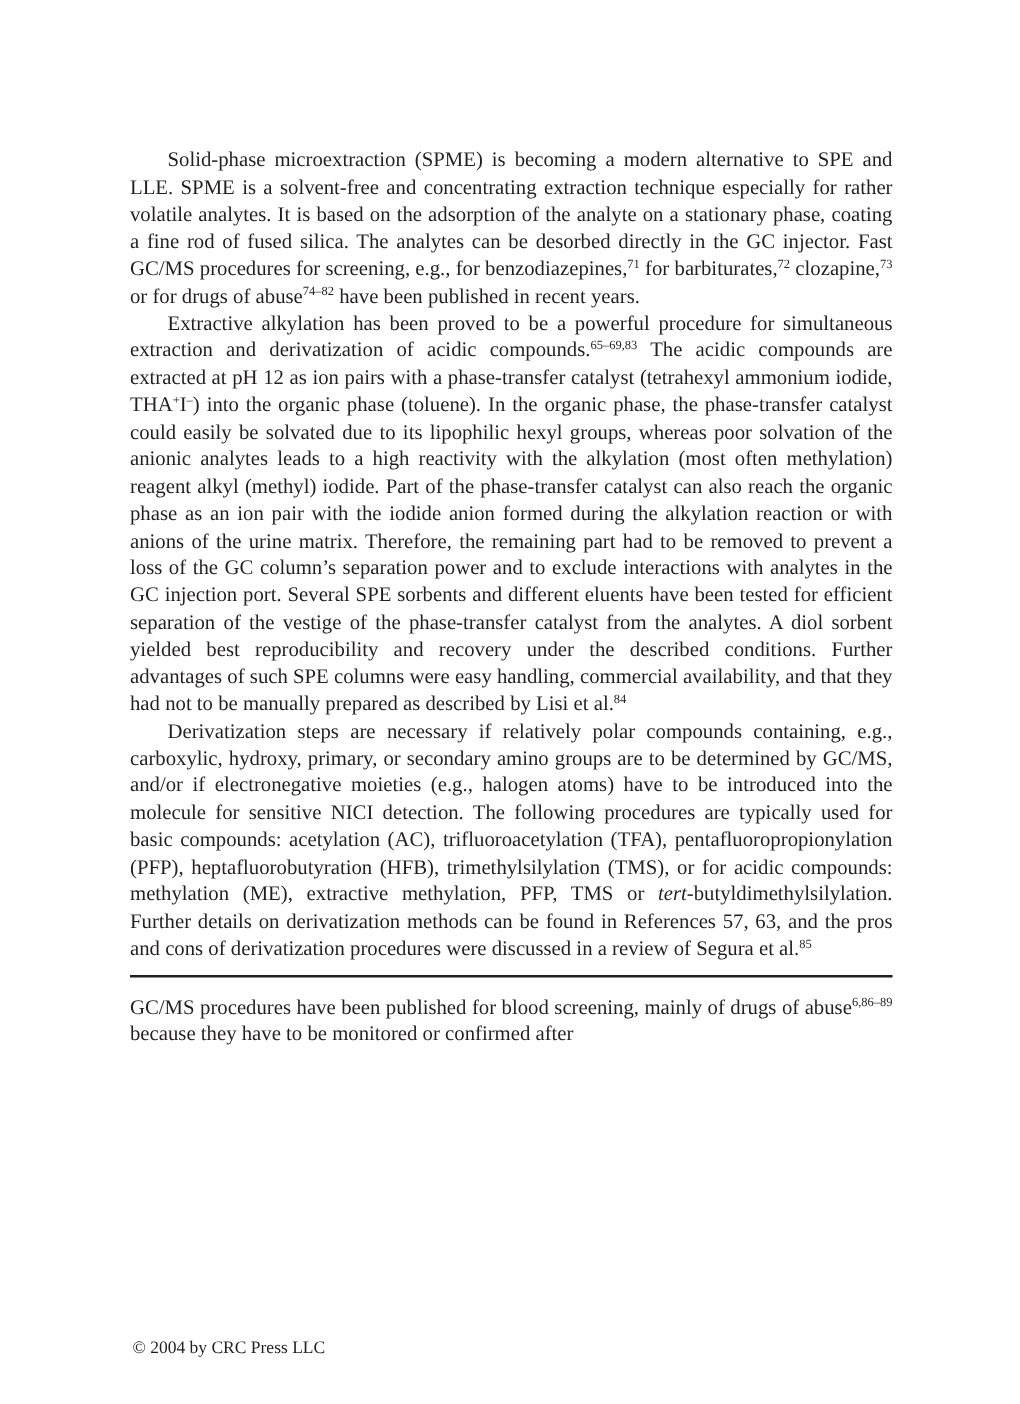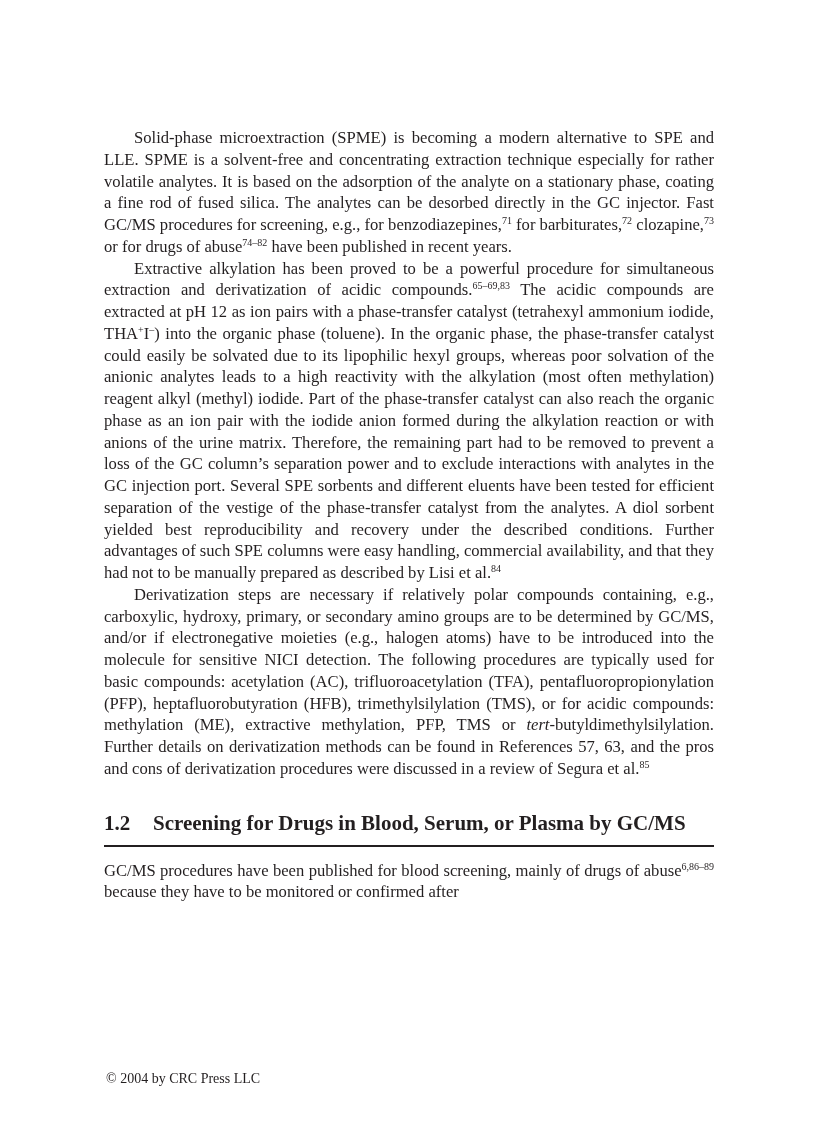--- a/index.html
+++ b/index.html
@@ -1,18 +1,18 @@
 <!DOCTYPE html>
 <html><head>
 <meta charset="utf-8">
 <style>
   html, body { margin: 0; padding: 0; background: #ffffff; }
   body { width: 816px; height: 1123px; position: relative; overflow: hidden; }
   .page {
-    position: absolute; left: 104px; top: 127px; width: 610px;
+    position: absolute; left: 104px; top: 117px; width: 610px;
     font-family: "Liberation Serif", "DejaVu Serif", serif;
     font-size: 16.6px; line-height: 21.75px; color: #231f20;
   }
   .para { margin: 0; text-align: justify; hyphens: none; }
   .para.indent { text-indent: 30px; }
   sup { font-size: 10px; line-height: 0; vertical-align: 6px; }
   .heading {
     margin: 31px 0 0 0;
     font-family: "Liberation Serif", "DejaVu Serif", serif;
     font-weight: bold; font-size: 21px; line-height: 24px; color: #231f20;
@@ -30,24 +30,20 @@
 </head>
 <body>
 
 <div class="page">
   <div id="paras">
       <p class="para indent">Solid-phase microextraction (SPME) is becoming a modern alternative to SPE and LLE. SPME is a solvent-free and concentrating extraction technique especially for rather volatile analytes. It is based on the adsorption of the analyte on a stationary phase, coating a fine rod of fused silica. The analytes can be desorbed directly in the GC injector. Fast GC/MS procedures for screening, e.g., for benzodiazepines,<sup>71</sup> for barbiturates,<sup>72</sup> clozapine,<sup>73</sup> or for drugs of abuse<sup>74–82</sup> have been published in recent years.</p>
       <p class="para indent">Extractive alkylation has been proved to be a powerful procedure for simultaneous extraction and derivatization of acidic compounds.<sup>65–69,83</sup> The acidic compounds are extracted at pH 12 as ion pairs with a phase-transfer catalyst (tetrahexyl ammonium iodide, THA<sup>+</sup>I<sup>–</sup>) into the organic phase (toluene). In the organic phase, the phase-transfer catalyst could easily be solvated due to its lipophilic hexyl groups, whereas poor solvation of the anionic analytes leads to a high reactivity with the alkylation (most often methylation) reagent alkyl (methyl) iodide. Part of the phase-transfer catalyst can also reach the organic phase as an ion pair with the iodide anion formed during the alkylation reaction or with anions of the urine matrix. Therefore, the remaining part had to be removed to prevent a loss of the GC column’s separation power and to exclude interactions with analytes in the GC injection port. Several SPE sorbents and different eluents have been tested for efficient separation of the vestige of the phase-transfer catalyst from the analytes. A diol sorbent yielded best reproducibility and recovery under the described conditions. Further advantages of such SPE columns were easy handling, commercial availability, and that they had not to be manually prepared as described by Lisi et al.<sup>84</sup></p>
       <p class="para indent">Derivatization steps are necessary if relatively polar compounds containing, e.g., carboxylic, hydroxy, primary, or secondary amino groups are to be determined by GC/MS, and/or if electronegative moieties (e.g., halogen atoms) have to be introduced into the molecule for sensitive NICI detection. The following procedures are typically used for basic compounds: acetylation (AC), trifluoroacetylation (TFA), pentafluoropropionylation (PFP), heptafluorobutyration (HFB), trimethylsilylation (TMS), or for acidic compounds: methylation (ME), extractive methylation, PFP, TMS or <i>tert</i>-butyldimethylsilylation. Further details on derivatization methods can be found in References 57, 63, and the pros and cons of derivatization procedures were discussed in a review of Segura et al.<sup>85</sup></p>
     </div>
 
-  <div class="heading">
-    <span class="num">1.2</span>
-    <span class="title">Screening for Drugs in Blood, Serum, or Plasma by GC/MS</span>
-  </div>
   <div class="rule"></div>
 
   <div id="section-para">
       <p class="para">GC/MS procedures have been published for blood screening, mainly of drugs of abuse<sup>6,86–89</sup> because they have to be monitored or confirmed after</p>
     </div>
 </div>
 
 <div class="footer">© 2004 by CRC Press LLC</div>
 
 </body></html>

